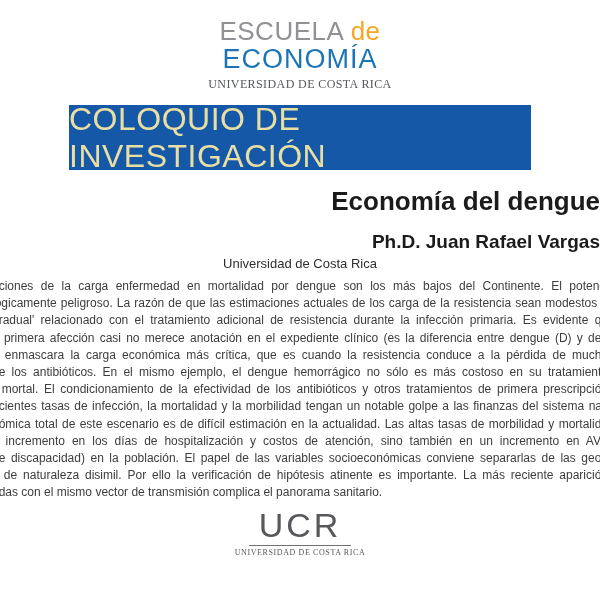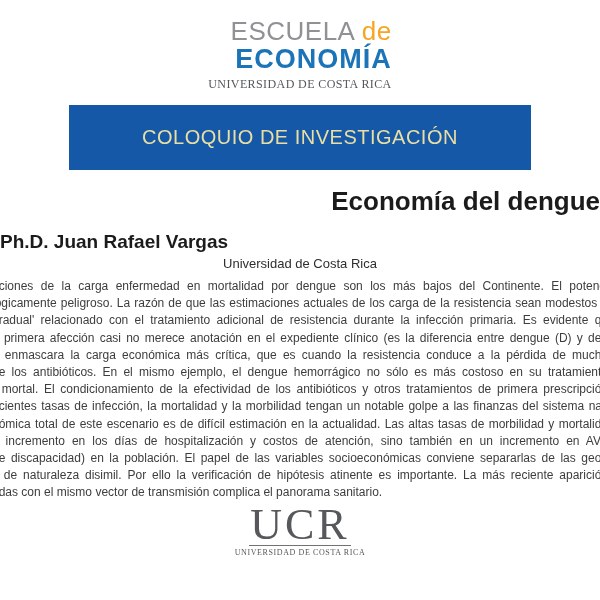--- a/index.html
+++ b/index.html
@@ -8,47 +8,47 @@
     width: 600px;
     height: 600px;
     overflow: hidden;
     background: #ffffff;
     font-family: "Liberation Sans", sans-serif;
   }
   .page { width: 600px; height: 600px; position: relative; }
 
   
   .logo { margin-top: 18px; text-align: center; line-height: 1; }
-  .logo-inner { display: inline-block; text-align: right; }
+  .logo-inner { display: inline-block; text-align: center; }
   .logo-line1 { font-size: 26px; letter-spacing: 0.5px; height: 28px; }
   .logo-escuela { color: #8f9194; font-weight: 400; }
   .logo-de { color: #f5a623; font-weight: 400; }
-  .logo-line2 { font-size: 27px; font-weight: 700; color: #1c74b8; letter-spacing: 1px; height: 30px; }
+  .logo-line2 { font-size: 27px; font-weight: 400; color: #1c74b8; letter-spacing: 1px; height: 30px; }
   .logo-line3 { font-family: "Liberation Serif", serif; font-size: 12px; color: #55575b; letter-spacing: 0.4px; height: 14px; margin-top: 2px; }
 
   
   .banner {
     width: 462px; height: 65px;
     margin: 13px auto 0;
     background: #1658a8;
     display: flex; align-items: center; justify-content: center;
   }
   .banner-title {
     color: #e9dfa3;
-    font-size: 20px;
+    font-size: 32px;
     letter-spacing: 0.5px;
   }
 
   
   h1.talk-title {
     margin: 16px 0 0; text-align: right;
     font-size: 26px; line-height: 30px; font-weight: 700; color: #1b1b1b;
   }
   h2.speaker {
-    margin: 14px 0 0; text-align: left;
+    margin: 14px 0 0; text-align: right;
     font-size: 19px; line-height: 23px; font-weight: 700; color: #1b1b1b;
   }
   .affil {
     margin-top: 3px; text-align: center;
     font-size: 13px; line-height: 15px; color: #2e2e2e;
   }
 
   
   .abstract { margin-top: 7px; color: #3d3d3d; font-size: 12px; }
   .jline, .jlast {
@@ -64,22 +64,22 @@
 
   
   .when {
     margin-top: 8px; text-align: center;
     font-size: 15px; line-height: 18px; font-weight: 700; color: #1b1b1b;
   }
 
   
   .ucr { margin-top: 7px; text-align: center; color: #56585b; }
   .ucr-acronym {
-    font-family: Liberation Serif, serif;
-    font-size: 44px; line-height: 34px; letter-spacing: 3px; font-weight: 400;
+    font-family: Liberation Sans, sans-serif;
+    font-size: 34px; line-height: 34px; letter-spacing: 3px; font-weight: 400;
   }
   .ucr-rule { width: 102px; height: 1px; background: #707274; margin: 3px auto 2px; }
   .ucr-caption {
     font-family: "Liberation Serif", serif;
     font-size: 8px; line-height: 10px; letter-spacing: 0.6px;
   }
 </style>
 </head>
 <body>
 

